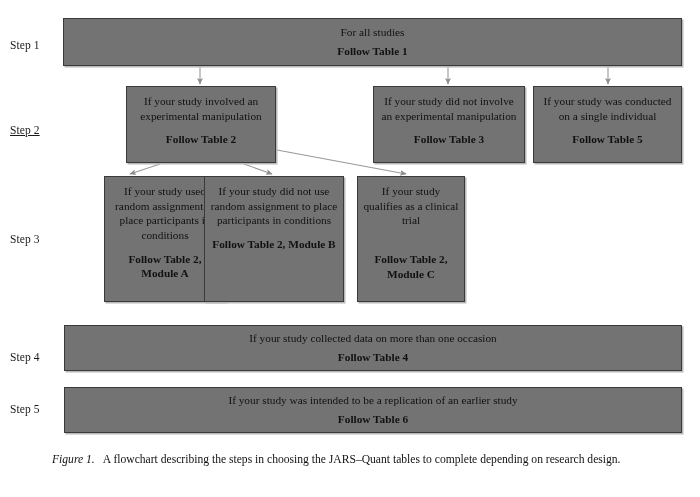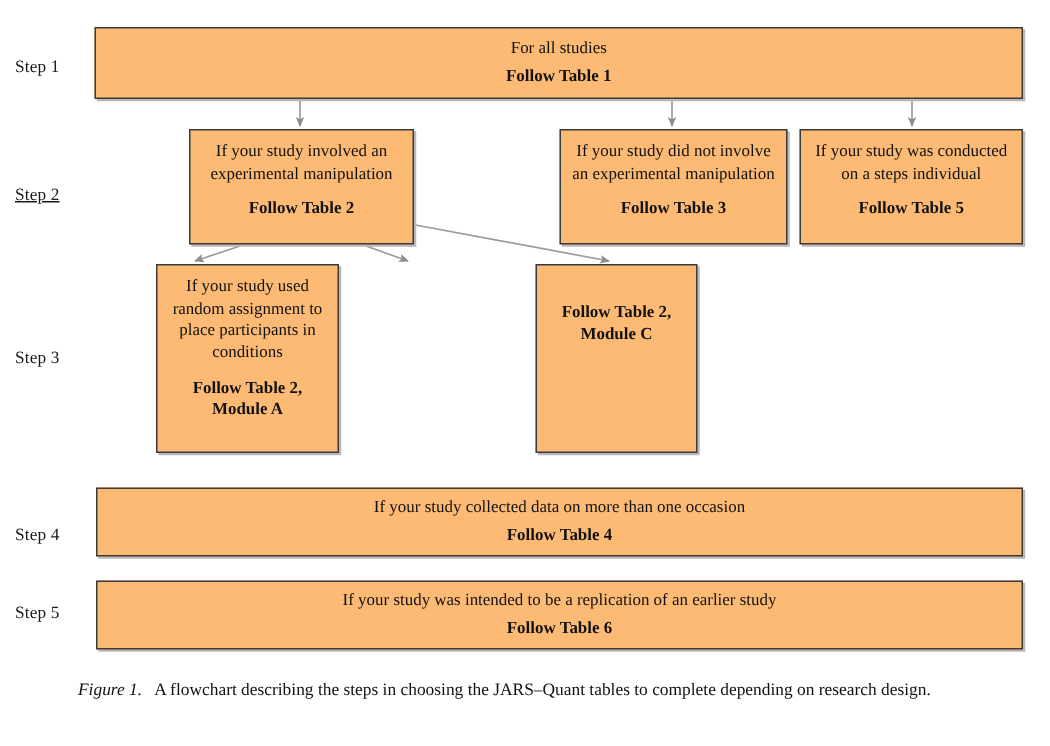--- a/index.html
+++ b/index.html
@@ -31,21 +31,21 @@
     white-space: nowrap;
     letter-spacing: 0.1px;
     margin-top: 17px;
   }
 
   
   .node {
     position: absolute;
     box-sizing: border-box;
     border: 1px solid #3a3a3a;
-    background: #fdba74;
+    background: #737373;
     box-shadow: 1.5px 1.5px 0 0 #b8b8b8;
     display: flex;
     flex-direction: column;
     align-items: center;
     text-align: center;
     font-size: 11.3px;
     line-height: 1.30;
     color: #111111;
   }
   .node .cond {
@@ -133,31 +133,36 @@
     <span class="cond">If your study involved an experimental manipulation</span>
     <span class="follow">Follow Table 2</span>
   </div>
 
   <div class="node tall" style="left:373px; top:86px; width:152px; height:77px;">
     <span class="cond">If your study did not involve an experimental manipulation</span>
     <span class="follow">Follow Table 3</span>
   </div>
 
   <div class="node tall" style="left:533px; top:86px; width:149px; height:77px;">
-    <span class="cond">If your study was conducted on a steps individual</span>
+    <span class="cond">If your study was conducted on a single individual</span>
     <span class="follow">Follow Table 5</span>
   </div>
 
   <div class="node tall" style="left:64px; top:176px; width:122px; height:126px;margin-left:40px;">
     <span class="cond">If your study used random assignment to place participants in conditions</span>
     <span class="follow">Follow Table 2, Module A</span>
   </div>
 
+  <div class="node tall" style="left:204px; top:176px; width:140px; height:126px;">
+    <span class="cond">If your study did not use random assignment to place participants in conditions</span>
+    <span class="follow">Follow Table 2, Module B</span>
+  </div>
 
   <div class="node tall" style="left:357px; top:176px; width:108px; height:126px;">
+    <span class="cond">If your study qualifies as a clinical trial</span>
     <span class="follow" style="margin-top:24px;">Follow Table 2, Module C</span>
   </div>
 
   <div class="node wide" style="left:64px; top:325px; width:618px; height:46px;">
     <span class="cond">If your study collected data on more than one occasion</span>
     <span class="follow">Follow Table 4</span>
   </div>
 
   <div class="node wide" style="left:64px; top:387px; width:618px; height:46px;">
     <span class="cond">If your study was intended to be a replication of an earlier study</span>

